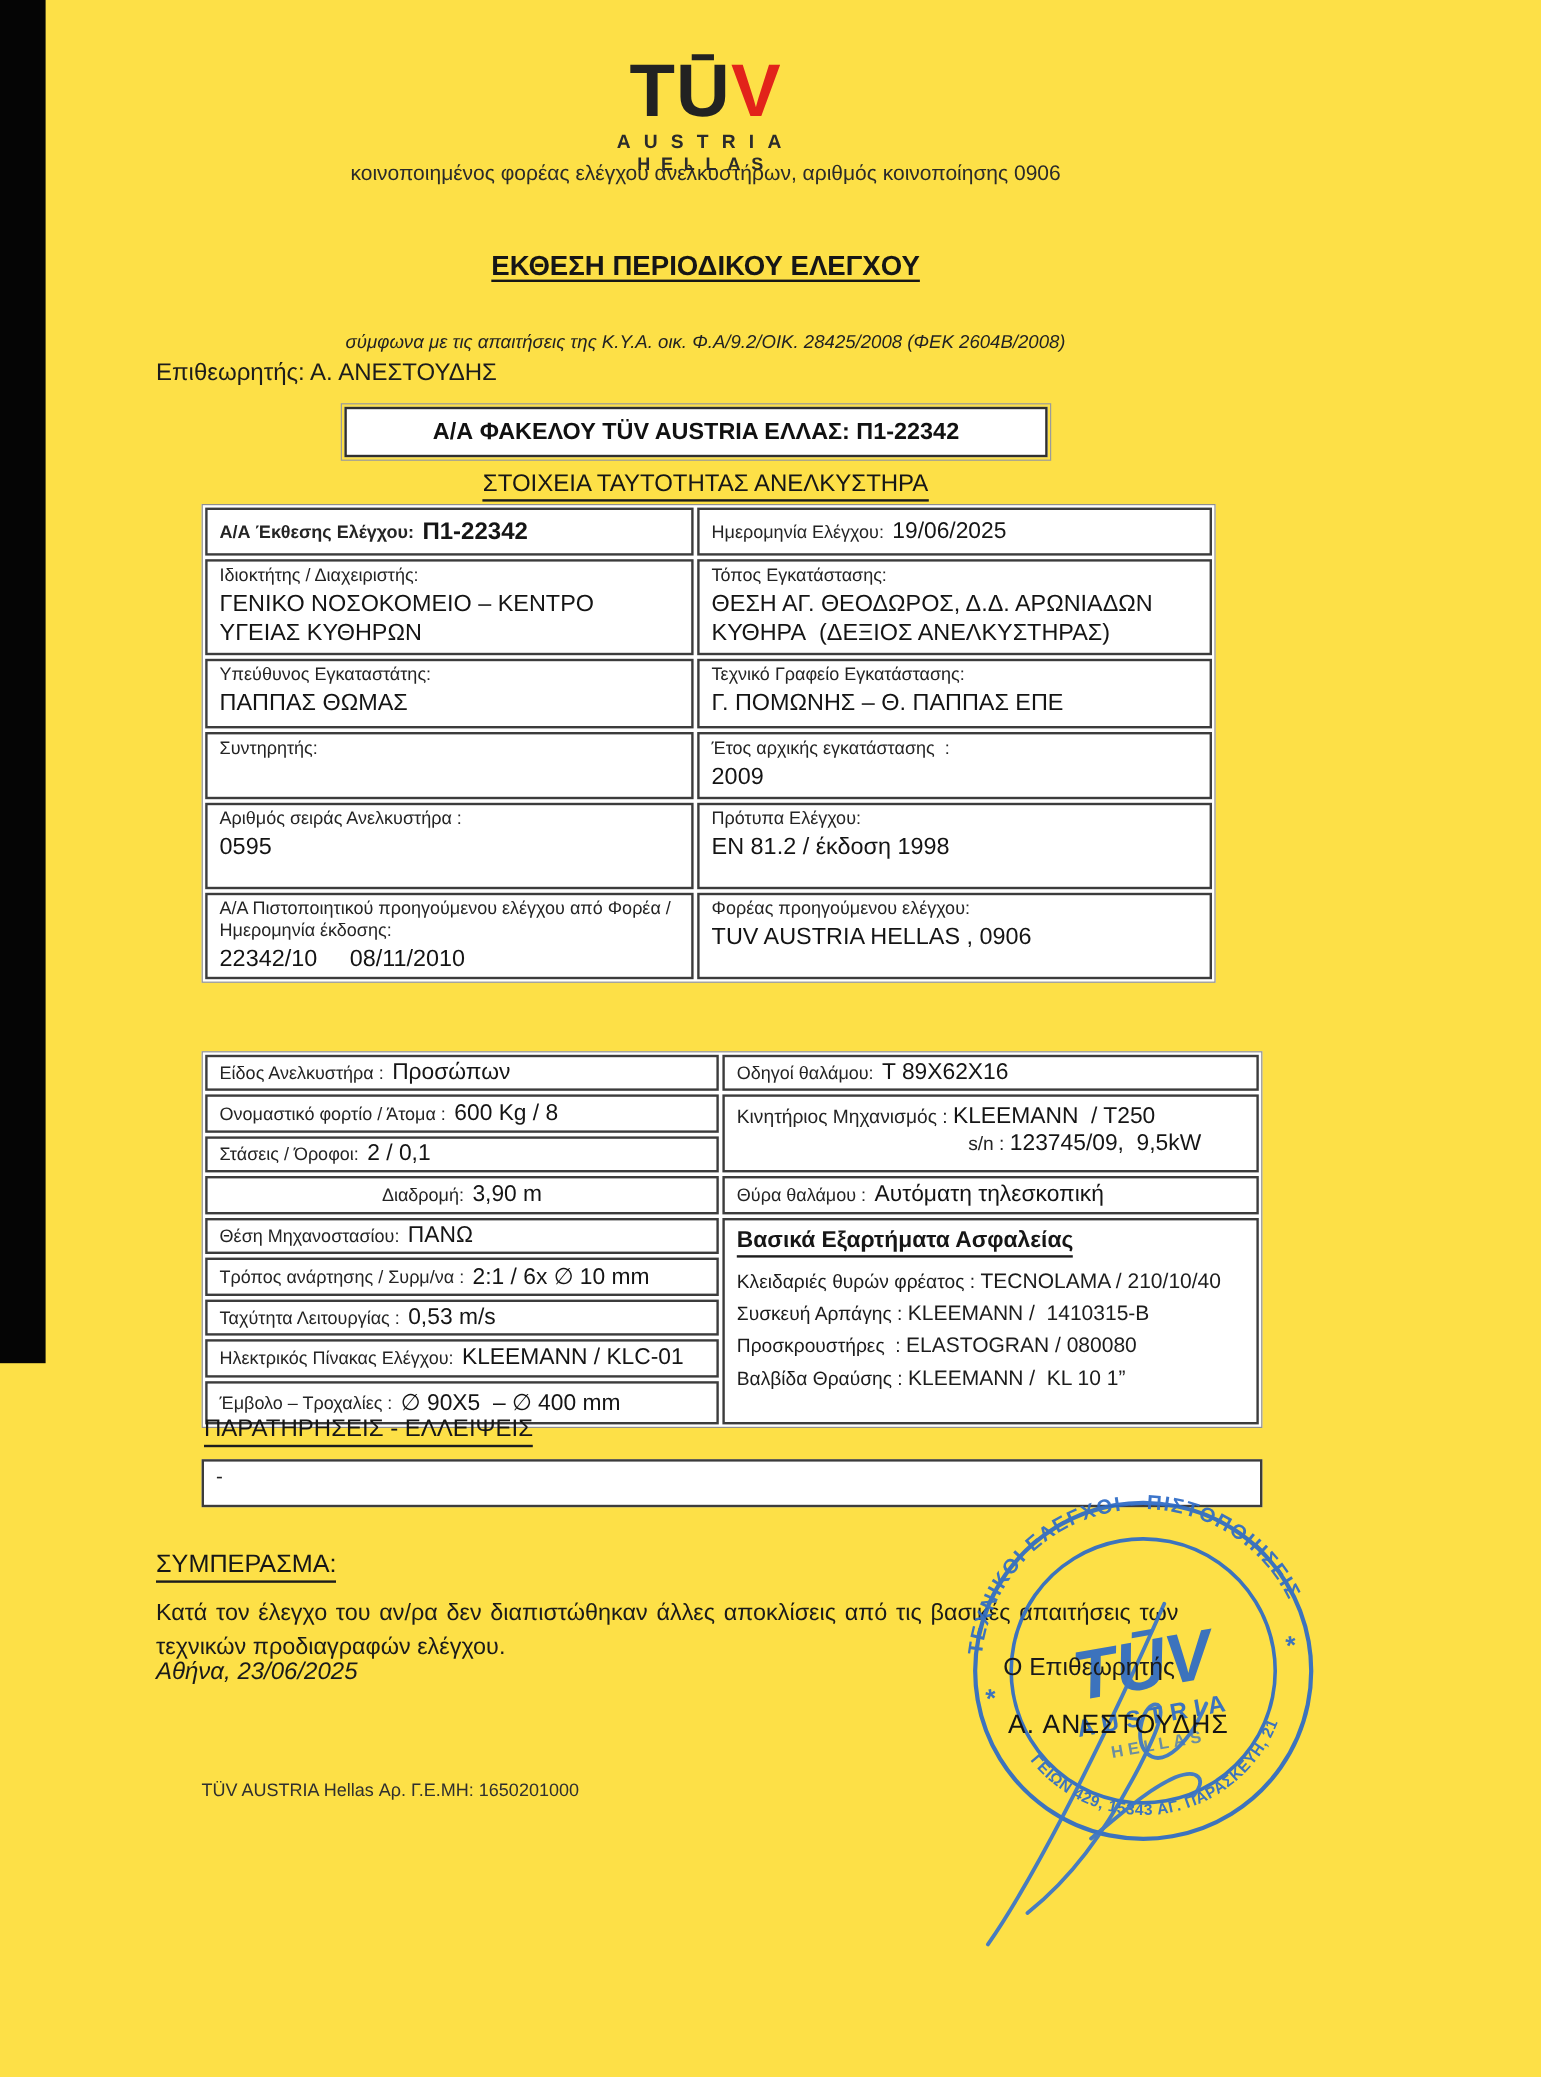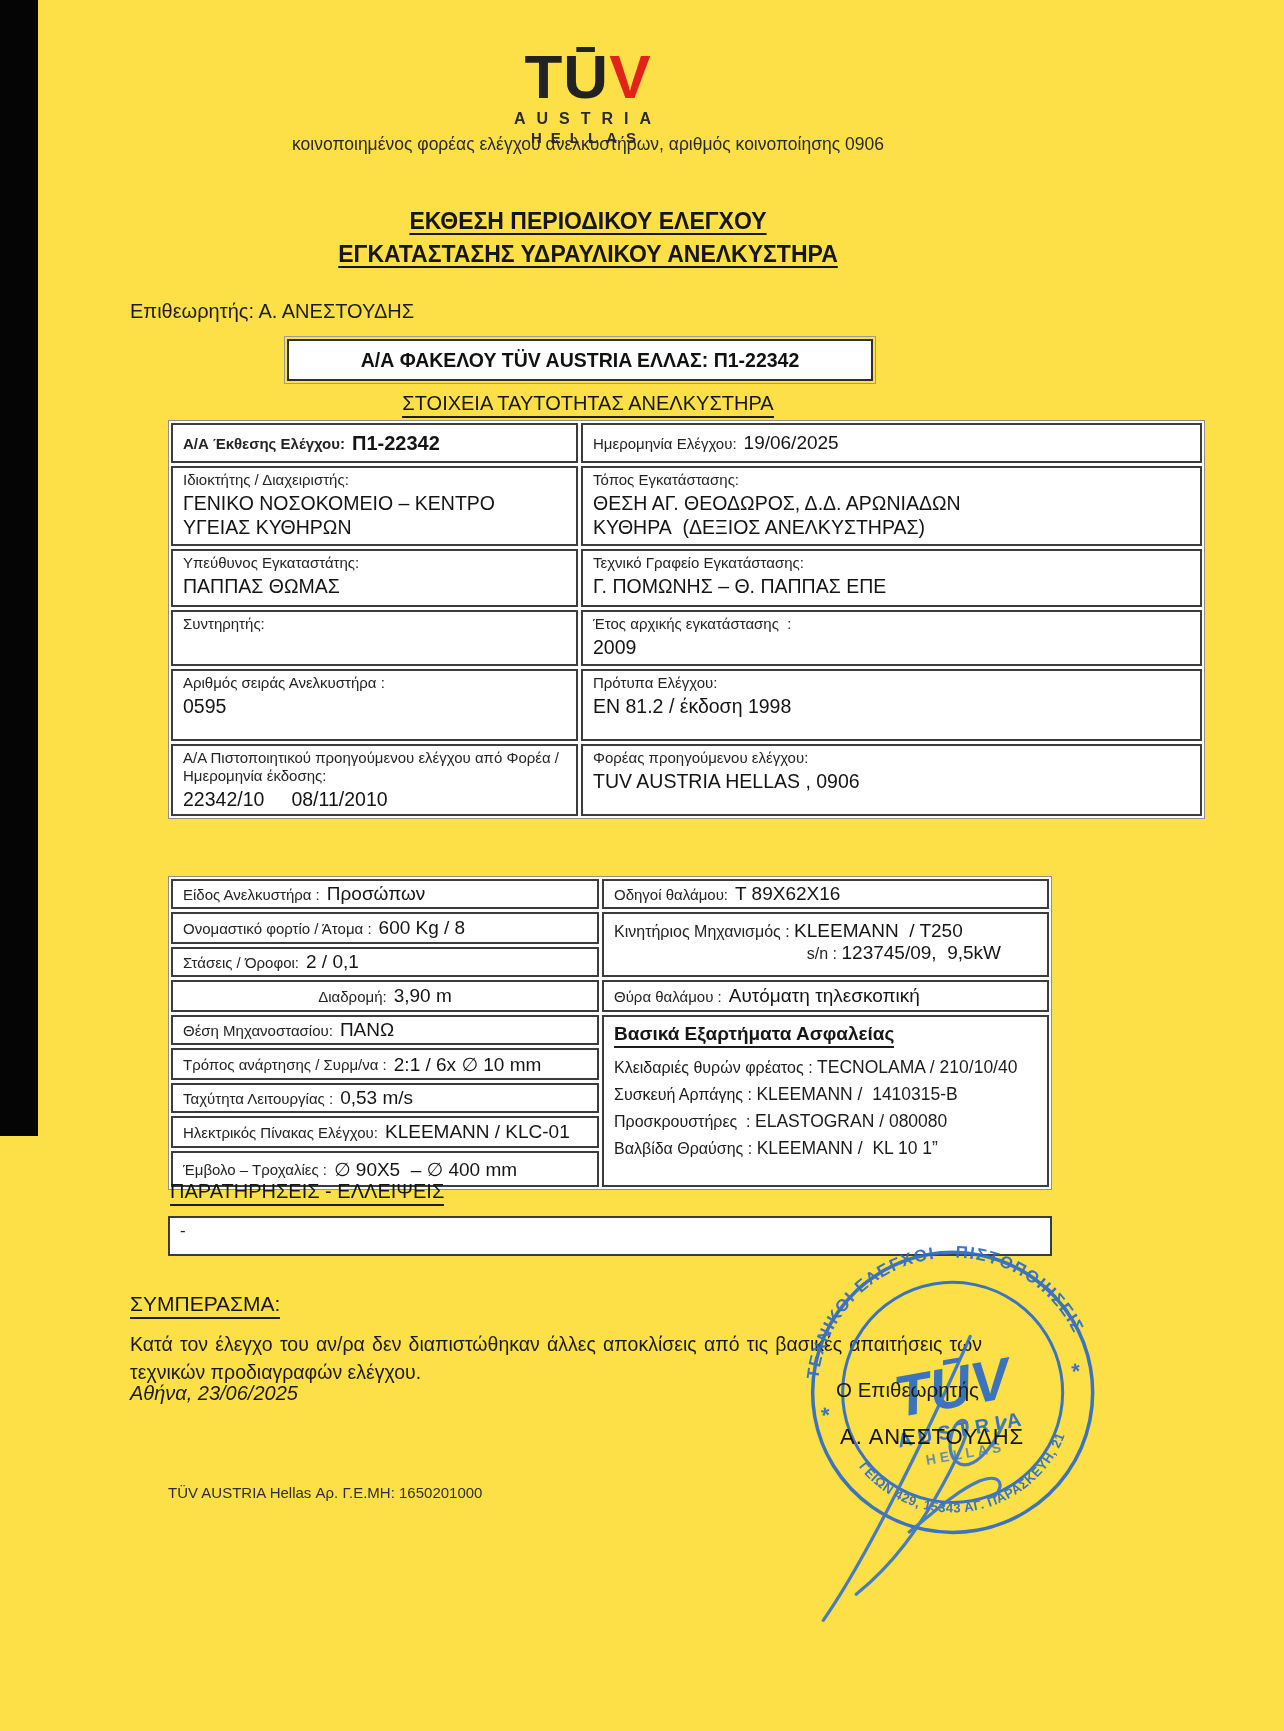--- a/index.html
+++ b/index.html
@@ -35,21 +35,21 @@
     display:flex;align-items:center;justify-content:center;
     font-size:19.5px;font-weight:bold;color:#111;background:#fff;
   }
   .section-heading{font-size:20px;font-weight:normal;color:#161616;
     border-bottom:2.5px solid #1d1d1d;display:inline-block;padding-bottom:1px;text-align:center;}
   
   .grid-table{
     display:grid;gap:3px;background:#fff;
     border:1px solid #8f8f8f;padding:2px;box-sizing:border-box;
   }
-  .t1{left:168px;top:420px;width:1037px;grid-template-columns:407px 1fr;
+  .t1{left:168px;top:420px;width:845px;grid-template-columns:407px 1fr;
       grid-template-rows:40px 80px 58px 56px 72px 72px;}
   .t2{left:168px;top:876px;width:884px;grid-template-columns:428px 1fr;
       grid-template-rows:30px 32px 30px 32px 30px 32px 30px 32px 36px;}
   .cell{border:2px solid #3c3c3c;padding:3px 10px;box-sizing:border-box;background:#fff;overflow:hidden;}
   .lbl{font-size:15px;color:#242424;}
   .lbl-lg{font-size:16px;}
   .val{font-size:19px;color:#151515;}
   .val-b{font-weight:bold;font-size:20px;}
   .val-block{display:block;font-size:19.5px;color:#141414;line-height:1.25;white-space:pre-line;margin-top:2px;}
   .inline-cell{display:flex;align-items:center;gap:7px;}
@@ -79,21 +79,21 @@
   <div class="abs edge-strip"></div>
 
   <div class="abs centerband" style="top:46px;">
     <div class="logo-line"><span class="logo-black">TŪ</span><span class="logo-red">V</span></div>
     <div class="logo-sub1">AUSTRIA</div>
     <div class="logo-sub2">HELLAS</div>
   </div>
   <div class="abs centerband notified" style="top:134px;">κοινοποιημένος φορέας ελέγχου ανελκυστήρων, αριθμός κοινοποίησης 0906</div>
 
   <div class="abs centerband" style="top:208px;"><span class="doc-title">ΕΚΘΕΣΗ ΠΕΡΙΟΔΙΚΟΥ ΕΛΕΓΧΟΥ</span></div>
-  <div class="abs centerband" style="top:241px;"><span class="doc-title">ΕΓΚΑΤΑΣΤΑΣΗΣ ΥΔΡΑΥΛΙΚΟΥ ΑΝΕΛΚΥΣΤΗΡΑ</span></div>
+  <div class="abs centerband doc-subtitle" style="top:277px;">σύμφωνα με τις απαιτήσεις της Κ.Υ.Α. οικ. Φ.Α/9.2/ΟΙΚ. 28425/2008 (ΦΕΚ 2604Β/2008)</div>
 
   <div class="abs inspector-line" style="left:130px;top:300px;">
     <span>Επιθεωρητής:</span>
     <span>Α. ΑΝΕΣΤΟΥΔΗΣ</span>
   </div>
 
   <div class="abs file-box">
     <span>Α/Α ΦΑΚΕΛΟΥ TÜV AUSTRIA ΕΛΛΑΣ: Π1-22342</span>
   </div>
 

